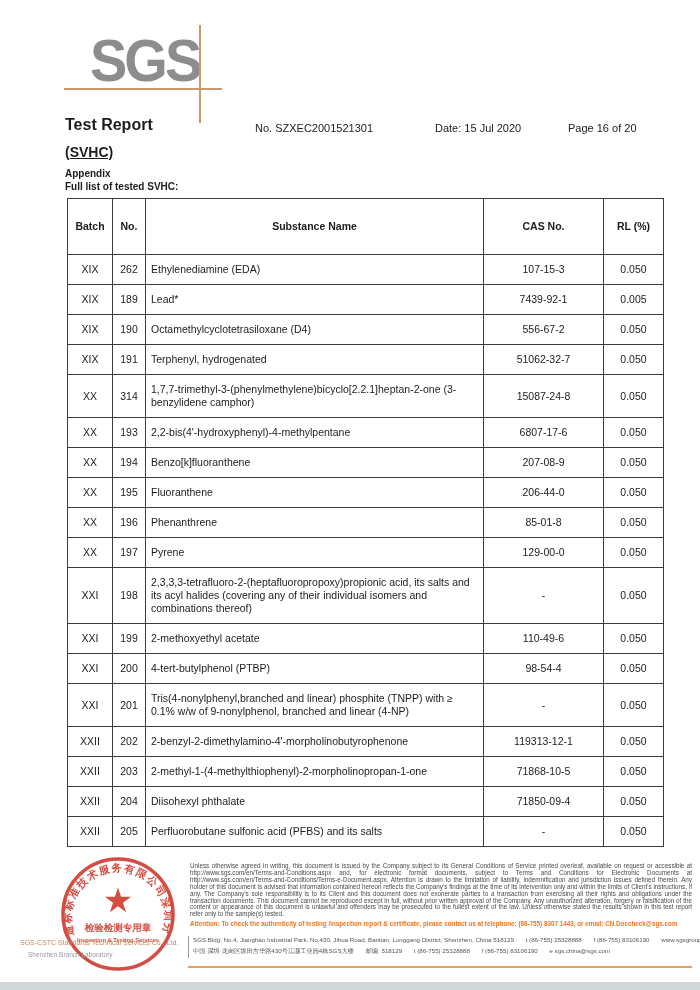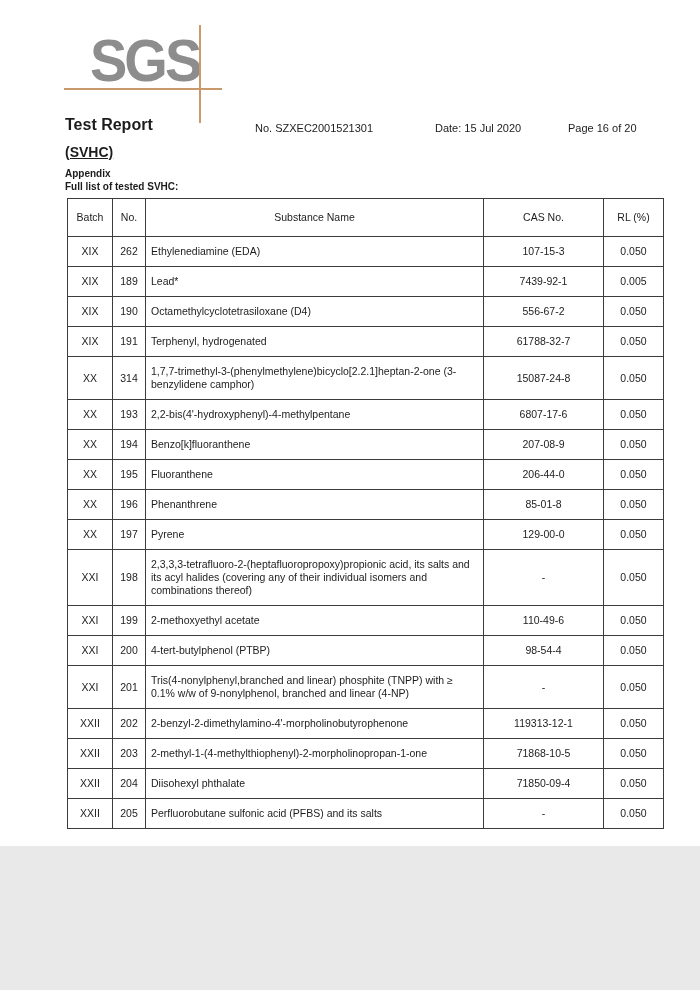--- a/index.html
+++ b/index.html
@@ -1,17 +1,17 @@
 <!DOCTYPE html>
 <html><head>
 <meta charset="utf-8">
 <style>
   html,body { margin:0; padding:0; background:#e9e9e9; }
   .page {
-    position:relative; width:700px; height:846px; margin:0 auto;
+    position:relative; width:700px; height:990px; margin:0 auto;
     background:#ffffff; overflow:hidden;
     font-family:"Liberation Sans", sans-serif; color:#1c1c1c;
   }
   
   .logo-text {
     position:absolute; left:90px; top:26px;
     font-size:56px; font-weight:bold; color:#8d8d8d;
     letter-spacing:-3px; transform:scaleY(1.05); transform-origin:top left;
   }
   .logo-hline { position:absolute; left:64px; top:88px; width:158px; height:2px; background:#c9996b; }
@@ -27,21 +27,21 @@
   .list-title { position:absolute; left:65px; top:181px; font-size:10px; font-weight:bold; }
   
   table.svhc {
     position:absolute; left:67px; top:198px; width:596px;
     border-collapse:collapse; table-layout:fixed;
   }
   table.svhc th, table.svhc td {
     border:1px solid #3c3c3c; font-size:10.5px; line-height:13px;
     padding:8px 5px; overflow:hidden; word-wrap:break-word;
   }
-  table.svhc th { font-weight:normal; text-align:center; padding:12px 3px; }
+  table.svhc th { font-weight:bold; text-align:center; padding:21px 3px; }
   td.c-batch, td.c-no, td.c-cas, td.c-rl { text-align:center; }
   td.c-substance { text-align:left; padding-left:4px; }
   
   .stamp { position:absolute; left:58px; top:854px; width:120px; height:120px; opacity:.9; }
   .company-line1 { position:absolute; left:20px; top:939px; width:175px; font-size:7px;  color:#c08a5a; }
   .company-line2 { position:absolute; left:28px; top:951px; width:160px; font-size:6.5px; color:#9a9a9a; }
   .disclaimer {
     position:absolute; left:190px; top:863px; width:502px;
     font-size:6.3px; line-height:6.9px; color:#4a4a4a; text-align:justify;
   }
@@ -116,21 +116,21 @@
           <td class="c-batch">XIX</td>
           <td class="c-no">190</td>
           <td class="c-substance">Octamethylcyclotetrasiloxane (D4)</td>
           <td class="c-cas">556-67-2</td>
           <td class="c-rl">0.050</td>
         </tr>
         <tr>
           <td class="c-batch">XIX</td>
           <td class="c-no">191</td>
           <td class="c-substance">Terphenyl, hydrogenated</td>
-          <td class="c-cas">61788-32-7</td>
+          <td class="c-cas">51062-32-7</td>
           <td class="c-rl">0.050</td>
         </tr>
         <tr>
           <td class="c-batch">XX</td>
           <td class="c-no">314</td>
           <td class="c-substance">1,7,7-trimethyl-3-(phenylmethylene)bicyclo[2.2.1]heptan-2-one (3-benzylidene camphor)</td>
           <td class="c-cas">15087-24-8</td>
           <td class="c-rl">0.050</td>
         </tr>
         <tr>

